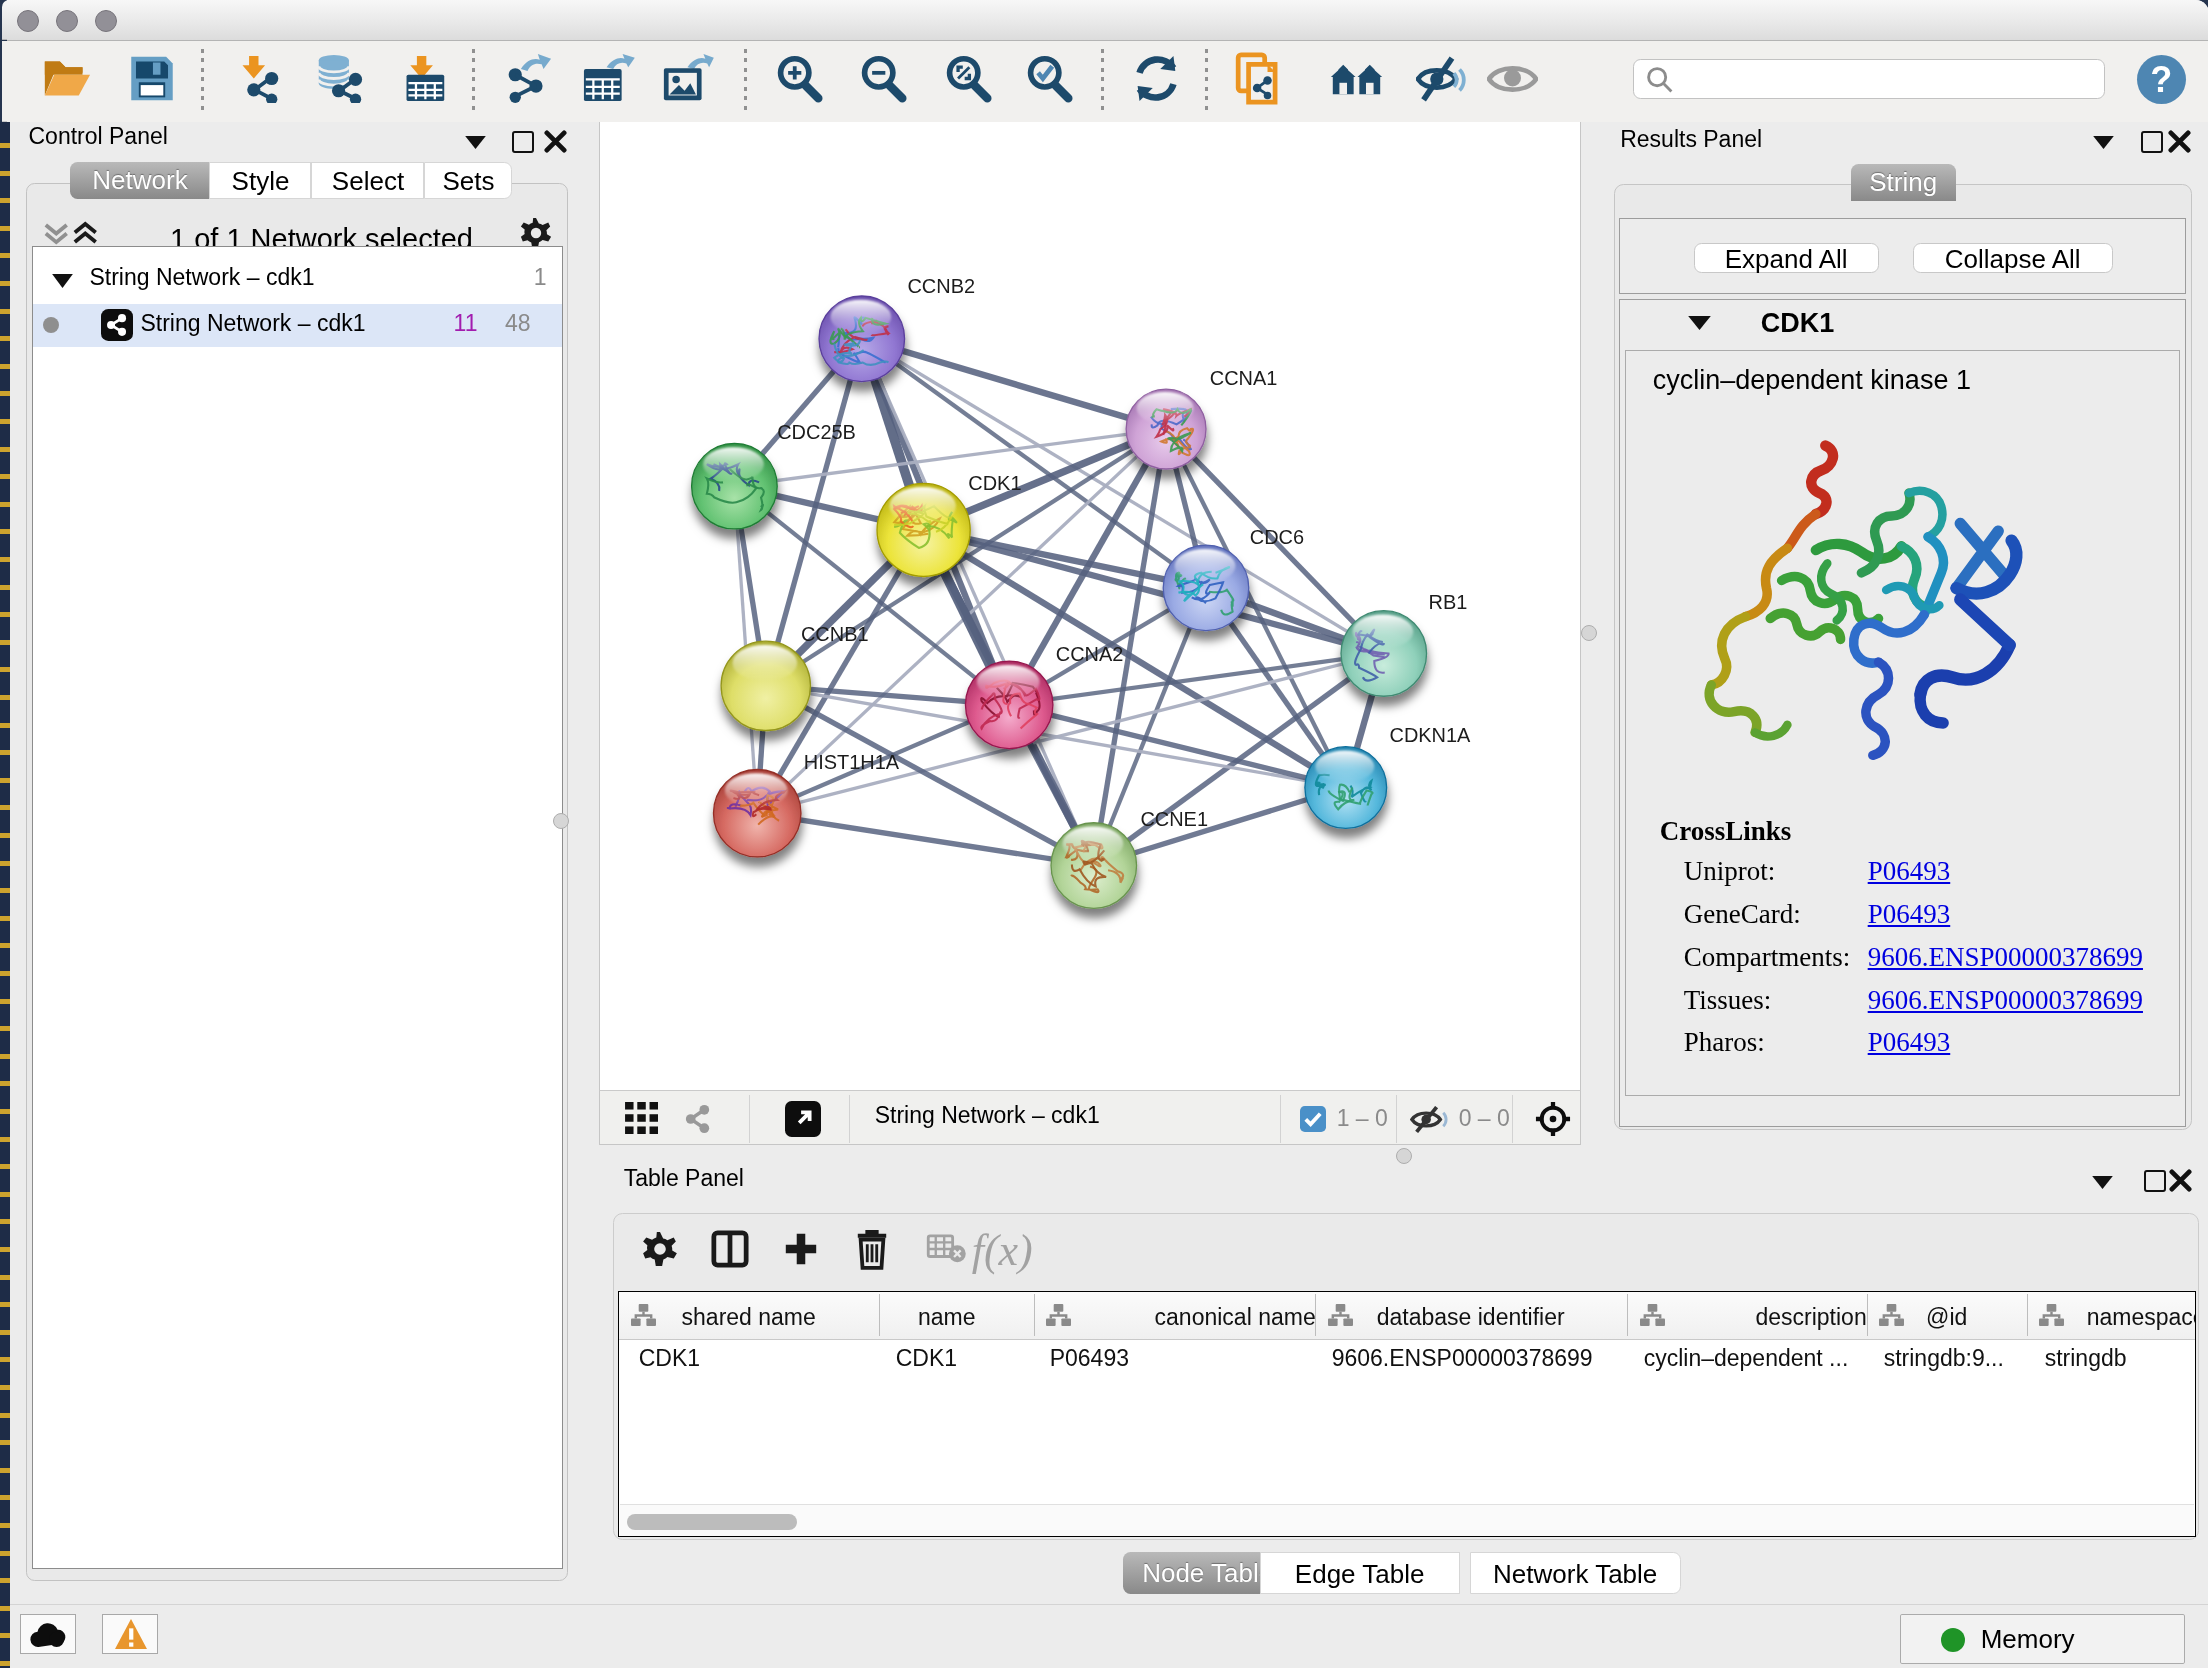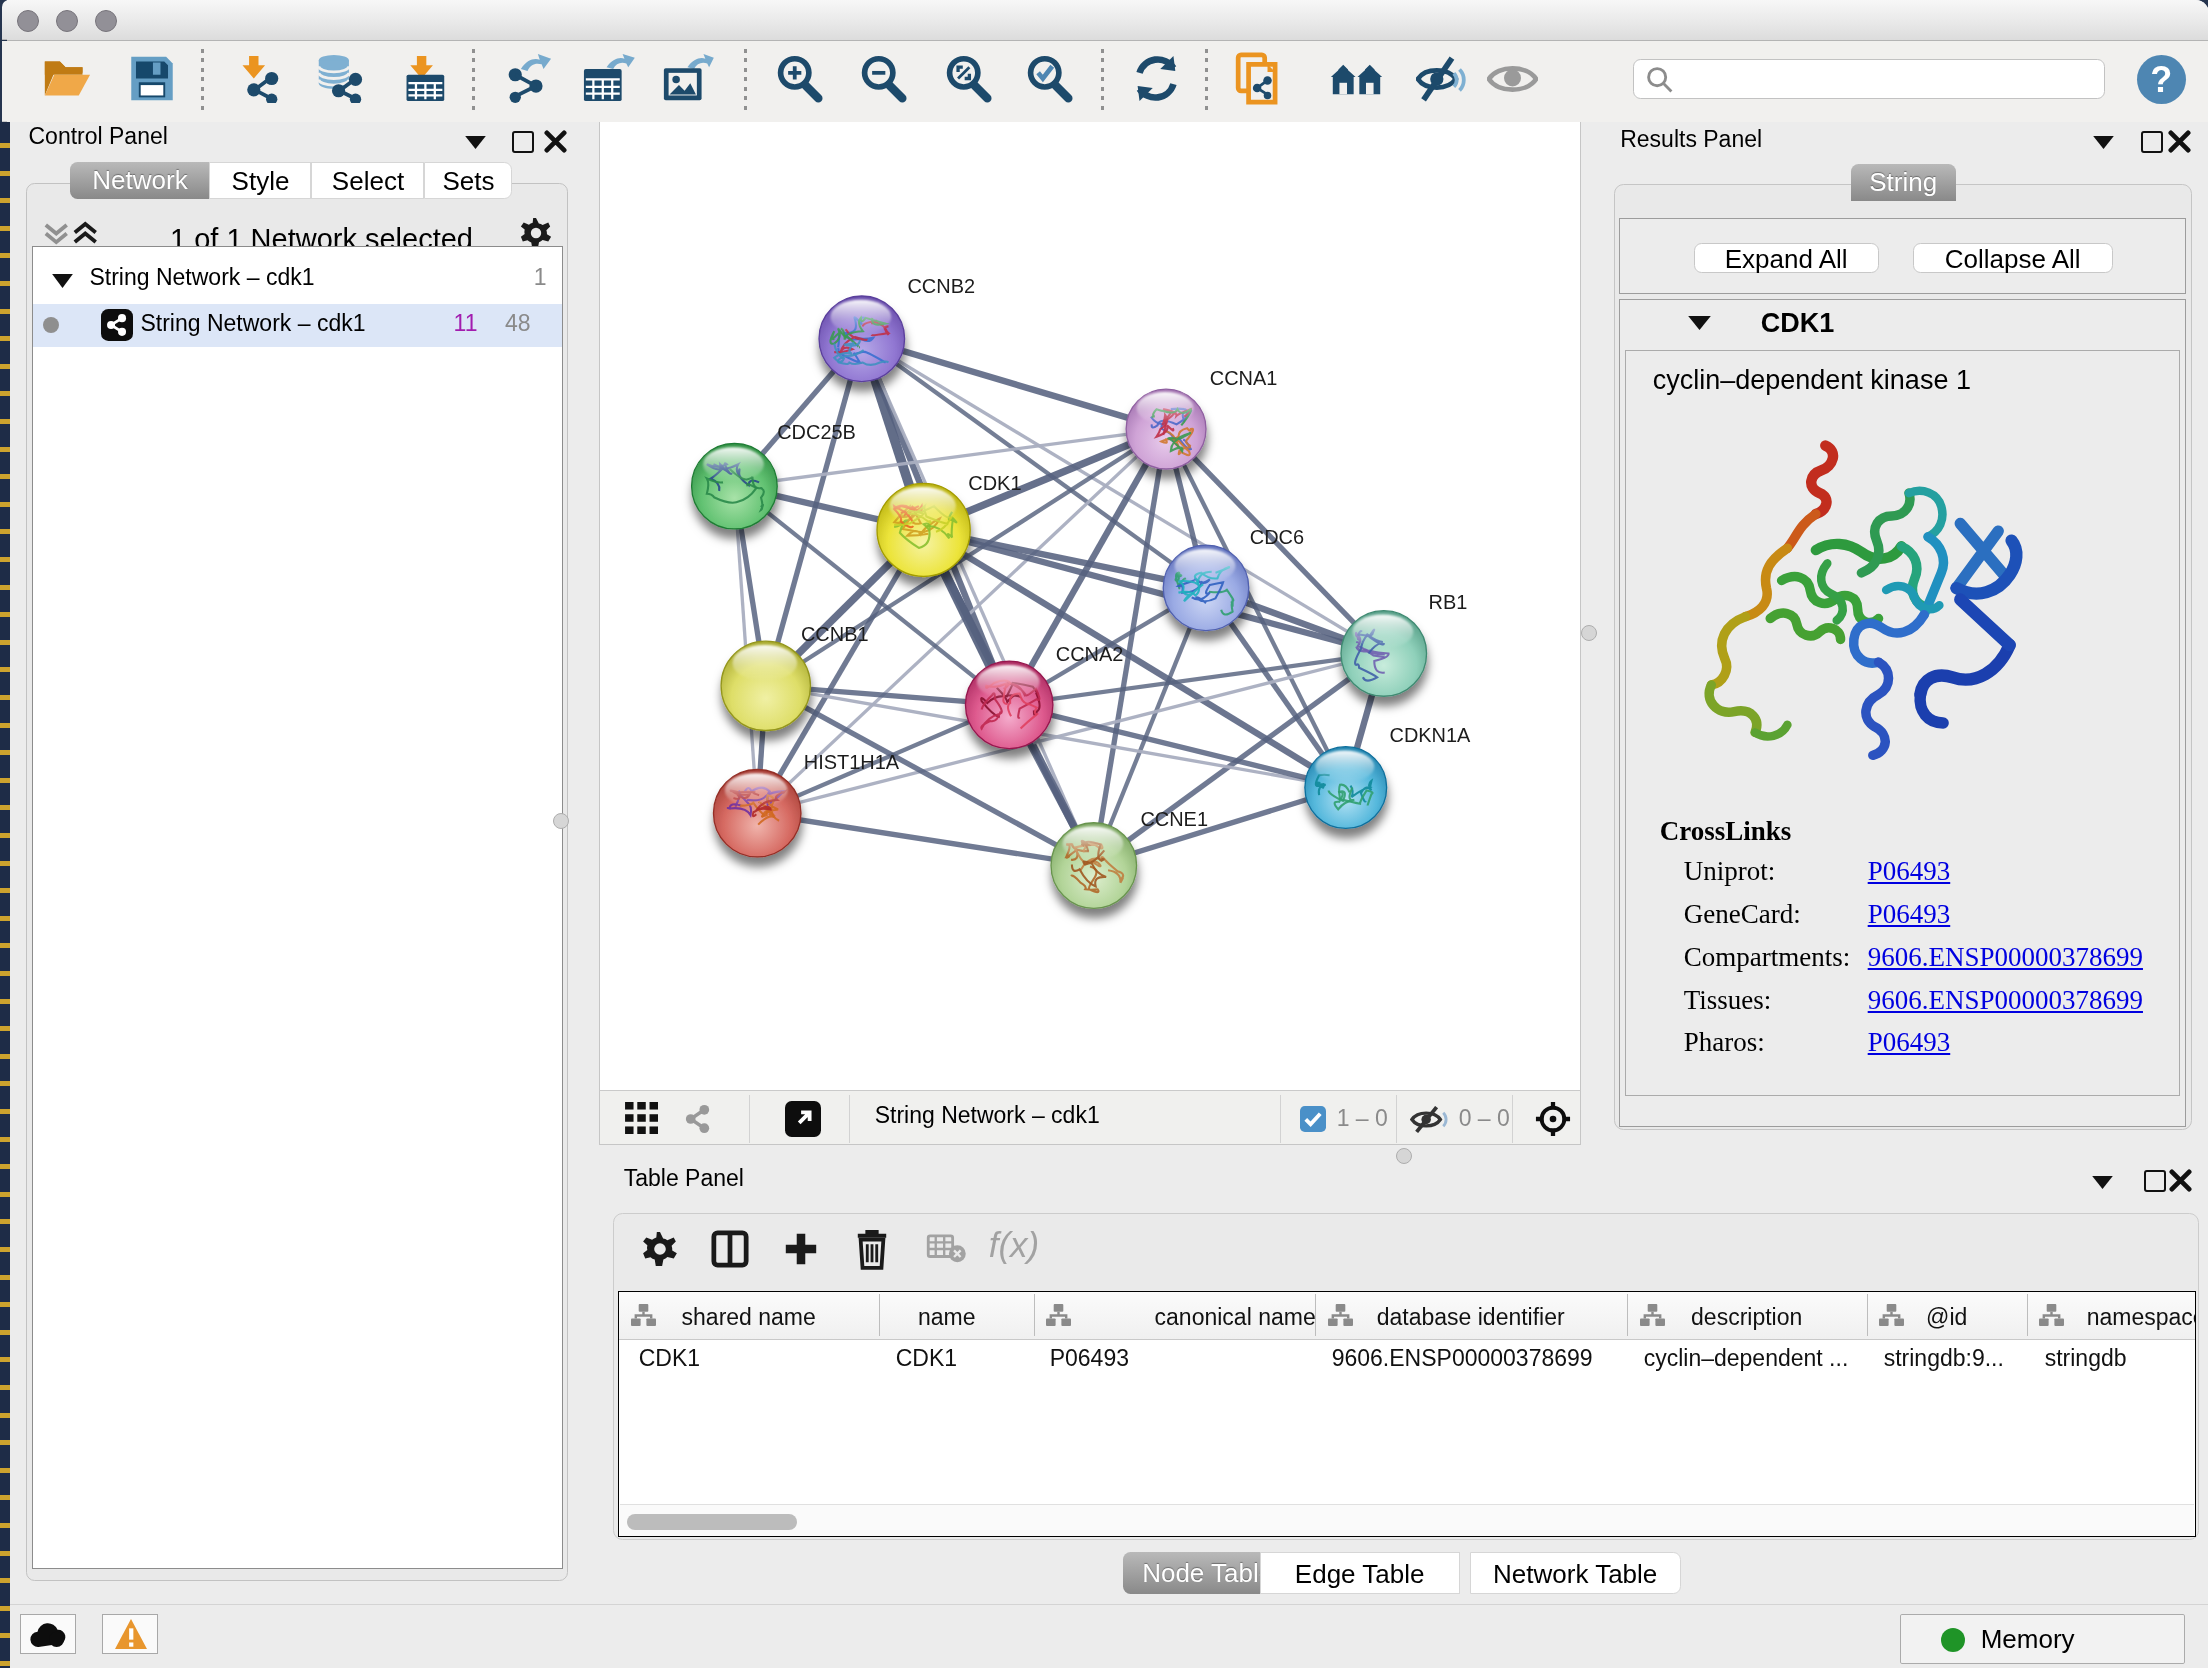--- a/index.html
+++ b/index.html
@@ -641,21 +641,21 @@
         <path d="M4 8 L34 8 M14 8 L14 4 L24 4 L24 8" stroke="#1a1a1a" stroke-width="4" fill="none"></path>
         <path d="M7 12 L31 12 L29 42 L9 42 Z" fill="none" stroke="#1a1a1a" stroke-width="4"></path>
         <path d="M14 17 L14 36 M19 17 L19 36 M24 17 L24 36" stroke="#1a1a1a" stroke-width="3"></path>
       </svg>
     <svg class="abs" style="left:348px;top:89px" width="42" height="30" viewBox="0 0 44 32">
         <rect x="2" y="2" width="26" height="22" rx="2" fill="none" stroke="#a2a2a2" stroke-width="3"></rect>
         <path d="M2 9 L28 9 M2 16 L28 16 M10 2 L10 24 M19 2 L19 24" stroke="#a2a2a2" stroke-width="2.5"></path>
         <circle cx="33" cy="21" r="9" fill="#a2a2a2"></circle>
         <path d="M29.5 17.5 L36.5 24.5 M36.5 17.5 L29.5 24.5" stroke="#eaeaea" stroke-width="2.5"></path>
       </svg>
-    <div class="abs" style="left:411px;top:80px;font-size:35px;color:#a2a2a2;font-family:Liberation Sans, sans-serif;font-style:italic">f(x)</div>
+    <div class="abs" style="left:394px;top:80px;font-size:44px;color:#a2a2a2;font-family:Liberation Serif, serif;font-style:italic">f(x)</div>
     <div class="abs" id="ttable">
       <div class="abs" style="left:0;top:0;width:1576px;height:47px;background:linear-gradient(#fbfbfb,#f0f0f0);border-bottom:1px solid #c9c9c9"></div>
       <div class="abs coldiv" style="left:260px"></div>
       <div class="abs coldiv" style="left:415px"></div>
       <div class="abs coldiv" style="left:696px"></div>
       <div class="abs coldiv" style="left:1008px"></div>
       <div class="abs coldiv" style="left:1248px"></div>
       <div class="abs coldiv" style="left:1408px"></div>
       <svg class="abs" style="left:11.4px;top:11.4px" width="27" height="25" viewBox="0 0 28 26">
           <use href="#tree"></use>
@@ -672,21 +672,21 @@
       <svg class="abs" style="left:1259px;top:11.4px" width="27" height="25" viewBox="0 0 28 26">
           <use href="#tree"></use>
         </svg>
       <svg class="abs" style="left:1419px;top:11.4px" width="27" height="25" viewBox="0 0 28 26">
           <use href="#tree"></use>
         </svg>
       <div class="abs th" style="left:0px;top:9.5px;width:260px;text-align:center">shared name</div>
       <div class="abs th" style="left:260px;top:9.5px;width:136px;text-align:center">name</div>
       <div class="abs th" style="left:415px;top:9.5px;width:282px;text-align:right">canonical name</div>
       <div class="abs th" style="left:696px;top:9.5px;width:312px;text-align:center">database identifier</div>
-      <div class="abs th" style="left:1008px;top:9.5px;width:240px;text-align:center">description</div>
+      <div class="abs th" style="left:1008px;top:9.5px;width:240px;text-align:right">description</div>
       <div class="abs th" style="left:1248px;top:9.5px;width:160px;text-align:center">@id</div>
       <div class="abs th" style="left:1468px;top:9.5px">namespace</div>
       <div class="abs td" style="left:20px;top:57px">CDK1</div>
       <div class="abs td" style="left:277px;top:57px">CDK1</div>
       <div class="abs td" style="left:431px;top:57px">P06493</div>
       <div class="abs td" style="left:713px;top:57px">9606.ENSP00000378699</div>
       <div class="abs td" style="left:1025px;top:57px">cyclin–dependent ...</div>
       <div class="abs td" style="left:1265px;top:57px">stringdb:9...</div>
       <div class="abs td" style="left:1426px;top:57px">stringdb</div>
       <div class="abs" style="left:1px;top:212px;width:1574px;height:32px;background:#fafafa;border-top:1px solid #e0e0e0"></div>

